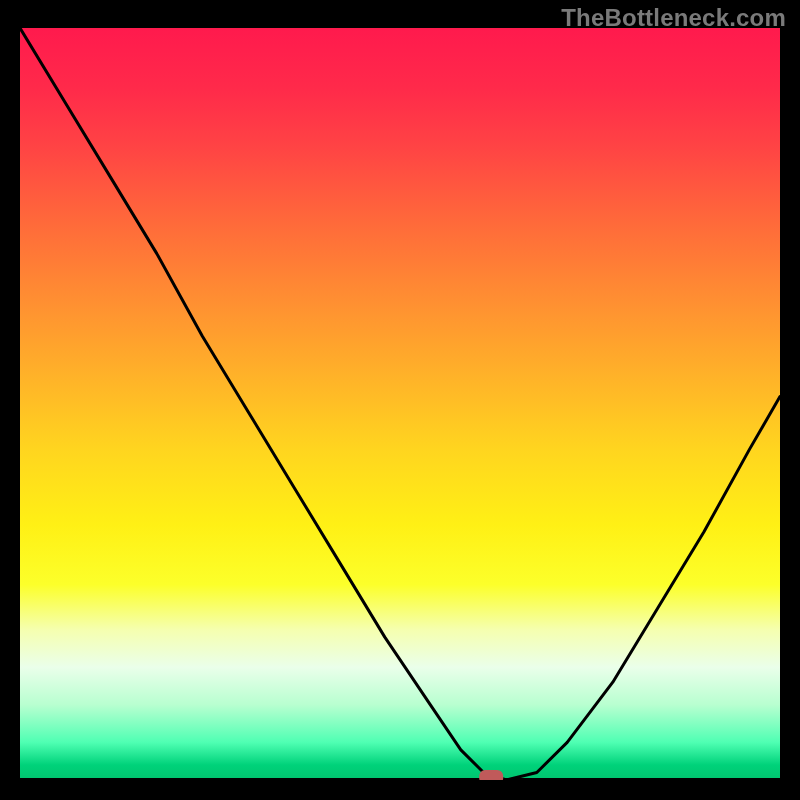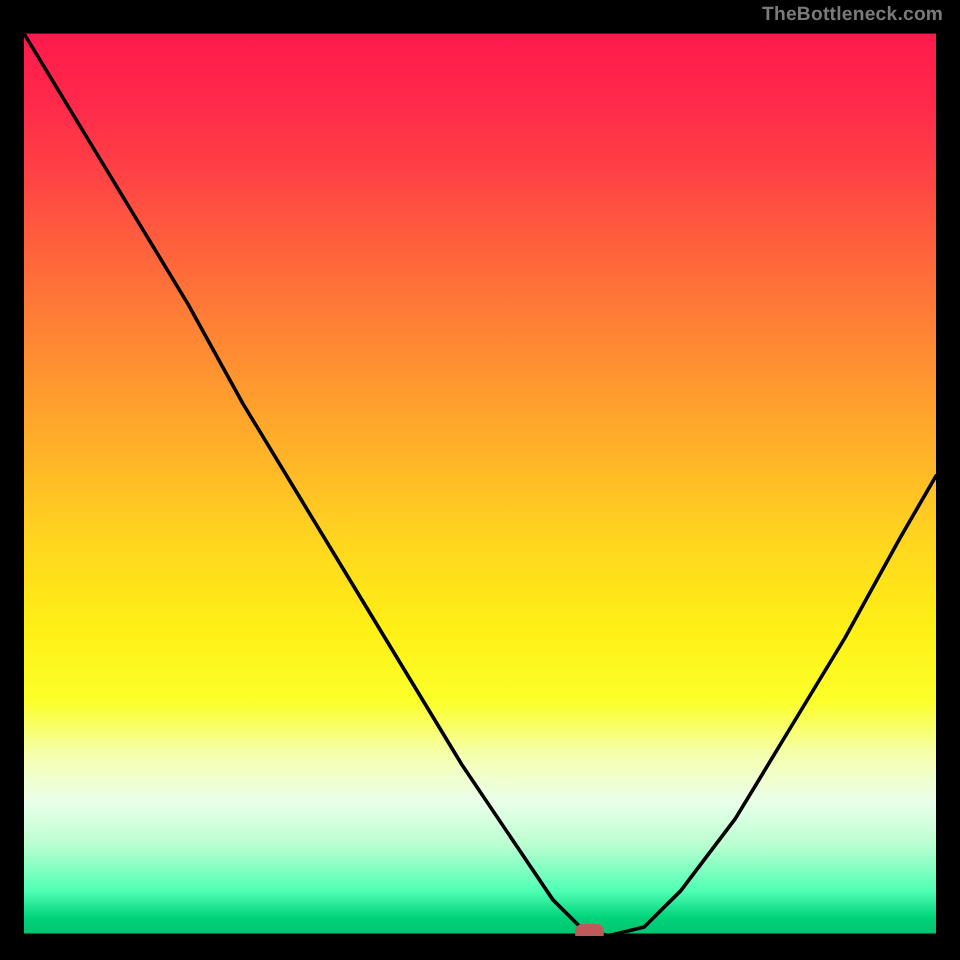--- a/index.html
+++ b/index.html
@@ -14,21 +14,21 @@
   .outer {
     position: relative;
     width: 800px;
     height: 800px;
     background: #000;
   }
   .attribution {
     position: absolute;
     top: 4px;
     right: 14px;
-    font-size: 16px;
+    font-size: 24px;
     font-weight: 600;
     color: #7a7a7a;
     letter-spacing: 0.2px;
   }
   .plot {
     position: absolute;
     left: 20px;
     top: 28px;
     width: 760px;
     height: 752px;

